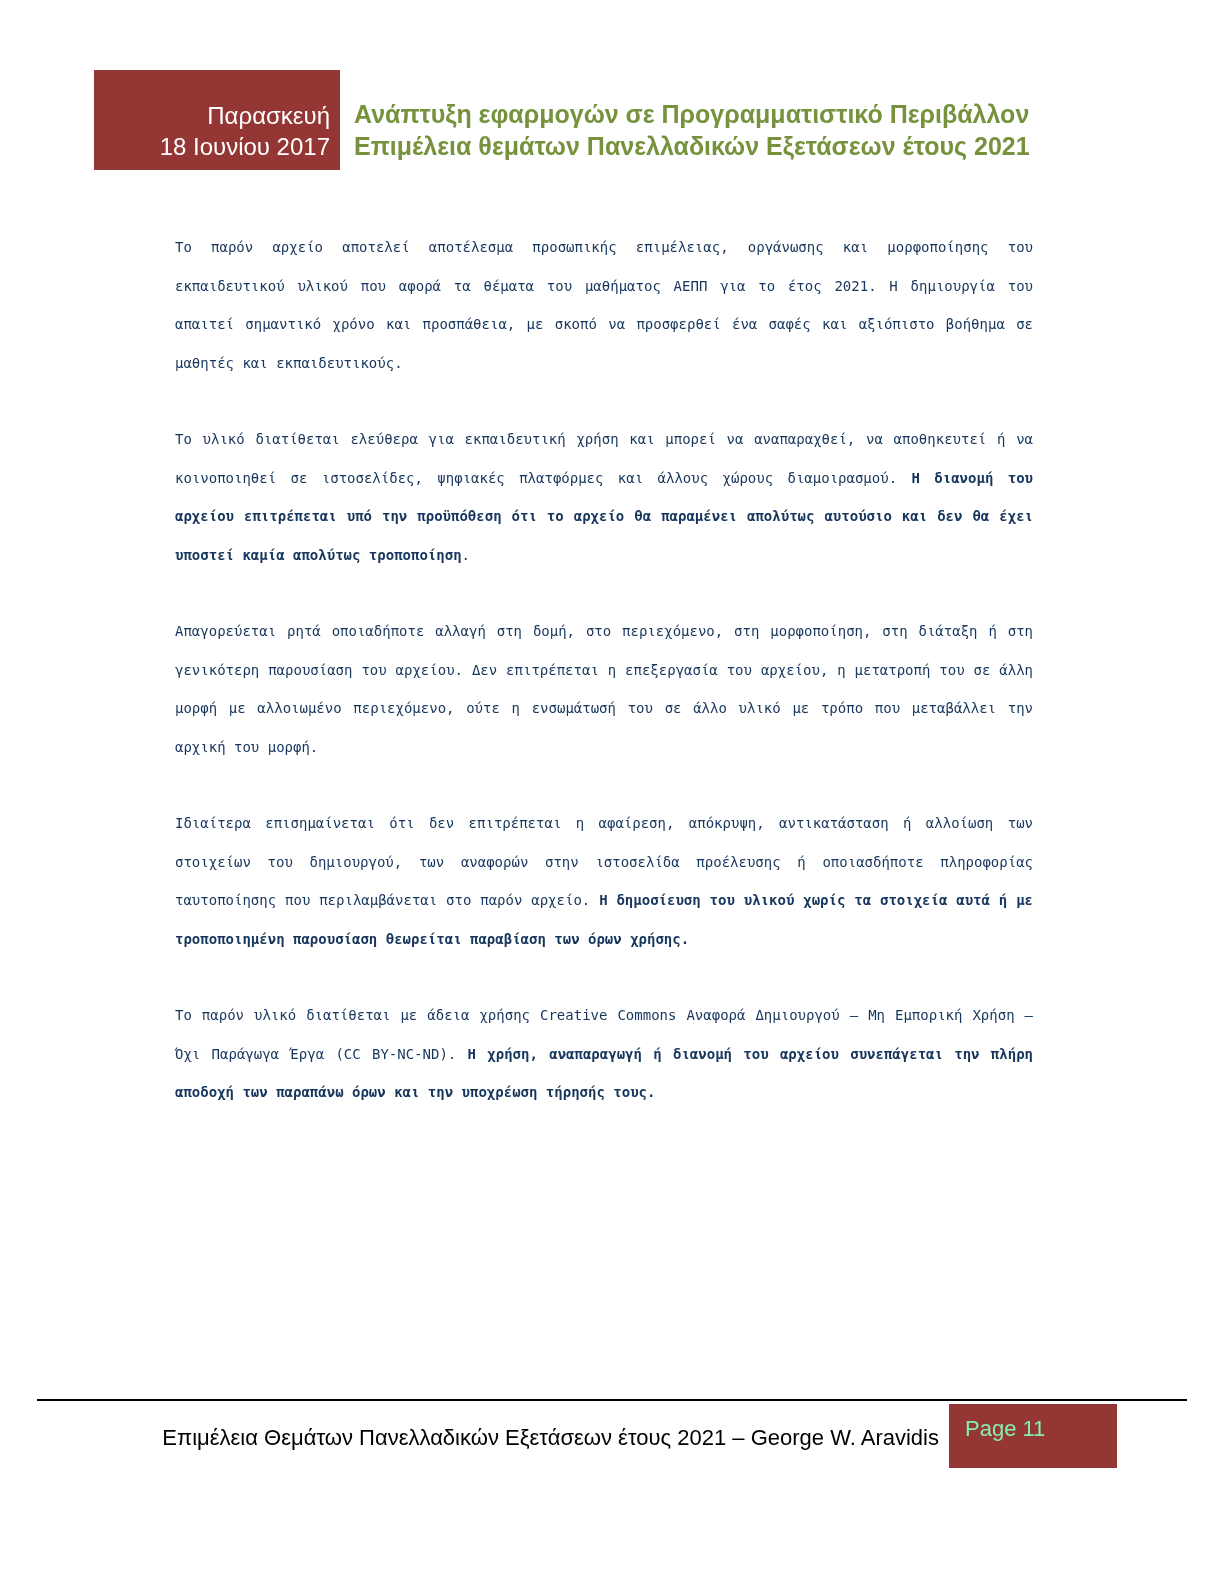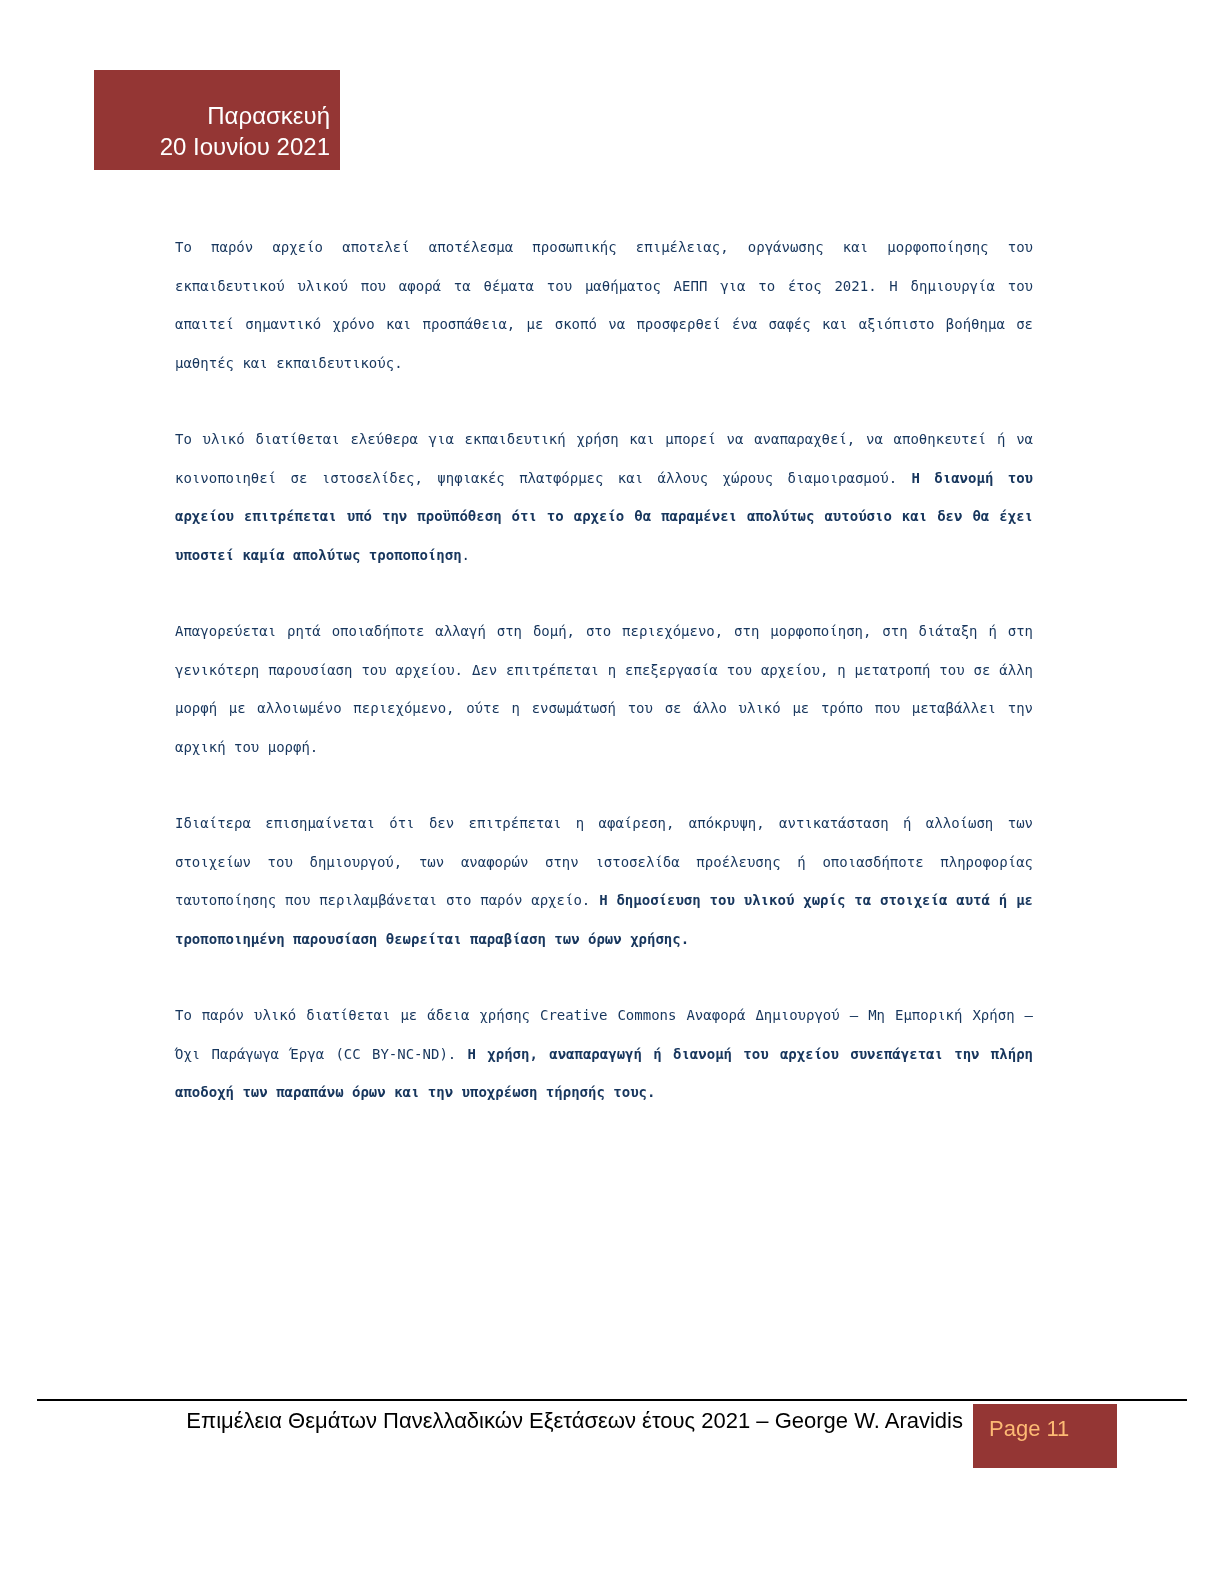--- a/index.html
+++ b/index.html
@@ -78,46 +78,50 @@
     display: flex;
     justify-content: flex-end;
     align-items: flex-start;
   }
   .footer-text {
     text-align: right;
     font-family: "Liberation Sans", sans-serif;
     font-size: 22px;
     line-height: 32px;
     color: #000000;
-    padding-top: 4px;
+    padding-top: 21px;
   }
   .footer-website { font-weight: bold; }
   .page-box {
     background: #943634;
-    color: #fdba74;
-    width: 144px;
+    color: #86efac;
+    width: 168px;
     height: 64px;
     margin-left: 10px;
     margin-right: 70px;
     margin-top: 3px;
     padding: 12px 0 0 16px;
     font-family: "Liberation Sans", sans-serif;
     font-size: 22px;
     flex-shrink: 0;
   }
 </style>
 </head>
 <body>
 
 <div class="page">
 
   <header class="header">
     <div class="date-block">
       <div>Παρασκευή</div>
-      <div>20 Ιουνίου 2021</div>
+      <div>18 Ιουνίου 2017</div>
+    </div>
+    <div class="header-titles">
+      <div>Ανάπτυξη εφαρμογών σε Προγραμματιστικό Περιβάλλον</div>
+      <div>Επιμέλεια θεμάτων Πανελλαδικών Εξετάσεων έτους 2021</div>
     </div>
   </header>
 
   <main class="body-text" id="paragraphs">
       <p class="para"><span>Το παρόν αρχείο αποτελεί αποτέλεσμα προσωπικής επιμέλειας, οργάνωσης και μορφοποίησης του εκπαιδευτικού υλικού που αφορά τα θέματα του μαθήματος ΑΕΠΠ για το έτος 2021. Η δημιουργία του απαιτεί σημαντικό χρόνο και προσπάθεια, με σκοπό να προσφερθεί ένα σαφές και αξιόπιστο βοήθημα σε μαθητές και εκπαιδευτικούς.</span></p>
       <p class="para"><span>Το υλικό διατίθεται ελεύθερα για εκπαιδευτική χρήση και μπορεί να αναπαραχθεί, να αποθηκευτεί ή να κοινοποιηθεί σε ιστοσελίδες, ψηφιακές πλατφόρμες και άλλους χώρους διαμοιρασμού. </span><span class="bold">Η διανομή του αρχείου επιτρέπεται υπό την προϋπόθεση ότι το αρχείο θα παραμένει απολύτως αυτούσιο και δεν θα έχει υποστεί καμία απολύτως τροποποίηση</span><span>.</span></p>
       <p class="para"><span>Απαγορεύεται ρητά οποιαδήποτε αλλαγή στη δομή, στο περιεχόμενο, στη μορφοποίηση, στη διάταξη ή στη γενικότερη παρουσίαση του αρχείου. Δεν επιτρέπεται η επεξεργασία του αρχείου, η μετατροπή του σε άλλη μορφή με αλλοιωμένο περιεχόμενο, ούτε η ενσωμάτωσή του σε άλλο υλικό με τρόπο που μεταβάλλει την αρχική του μορφή.</span></p>
       <p class="para"><span>Ιδιαίτερα επισημαίνεται ότι δεν επιτρέπεται η αφαίρεση, απόκρυψη, αντικατάσταση ή αλλοίωση των στοιχείων του δημιουργού, των αναφορών στην ιστοσελίδα προέλευσης ή οποιασδήποτε πληροφορίας ταυτοποίησης που περιλαμβάνεται στο παρόν αρχείο. </span><span class="bold">Η δημοσίευση του υλικού χωρίς τα στοιχεία αυτά ή με τροποποιημένη παρουσίαση θεωρείται παραβίαση των όρων χρήσης.</span></p>
       <p class="para"><span>Το παρόν υλικό διατίθεται με άδεια χρήσης Creative Commons Αναφορά Δημιουργού – Μη Εμπορική Χρήση – Όχι Παράγωγα Έργα (CC BY-NC-ND). </span><span class="bold">Η χρήση, αναπαραγωγή ή διανομή του αρχείου συνεπάγεται την πλήρη αποδοχή των παραπάνω όρων και την υποχρέωση τήρησής τους.</span></p>
     </main>

